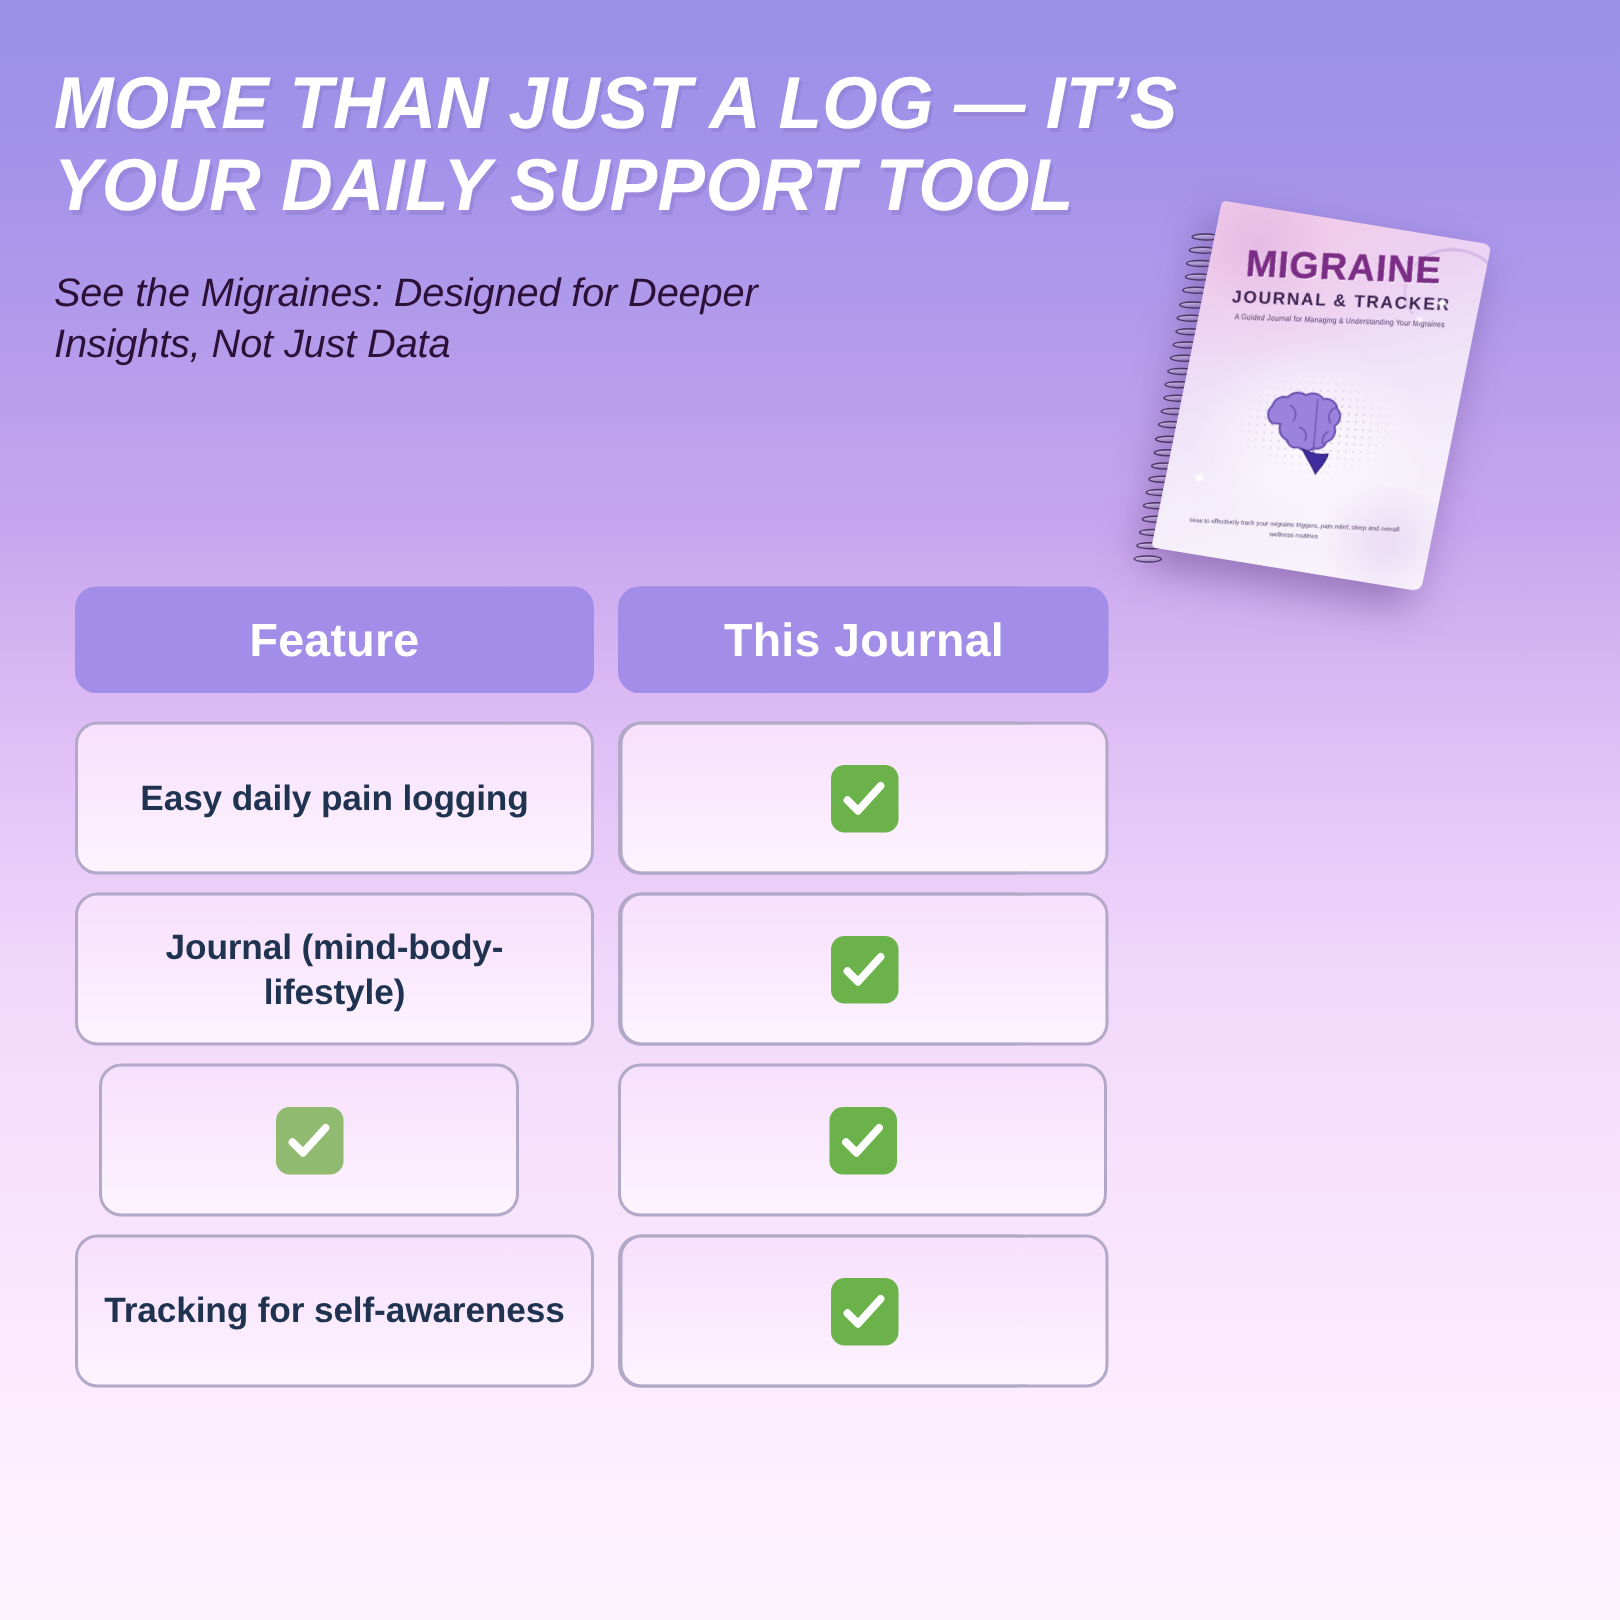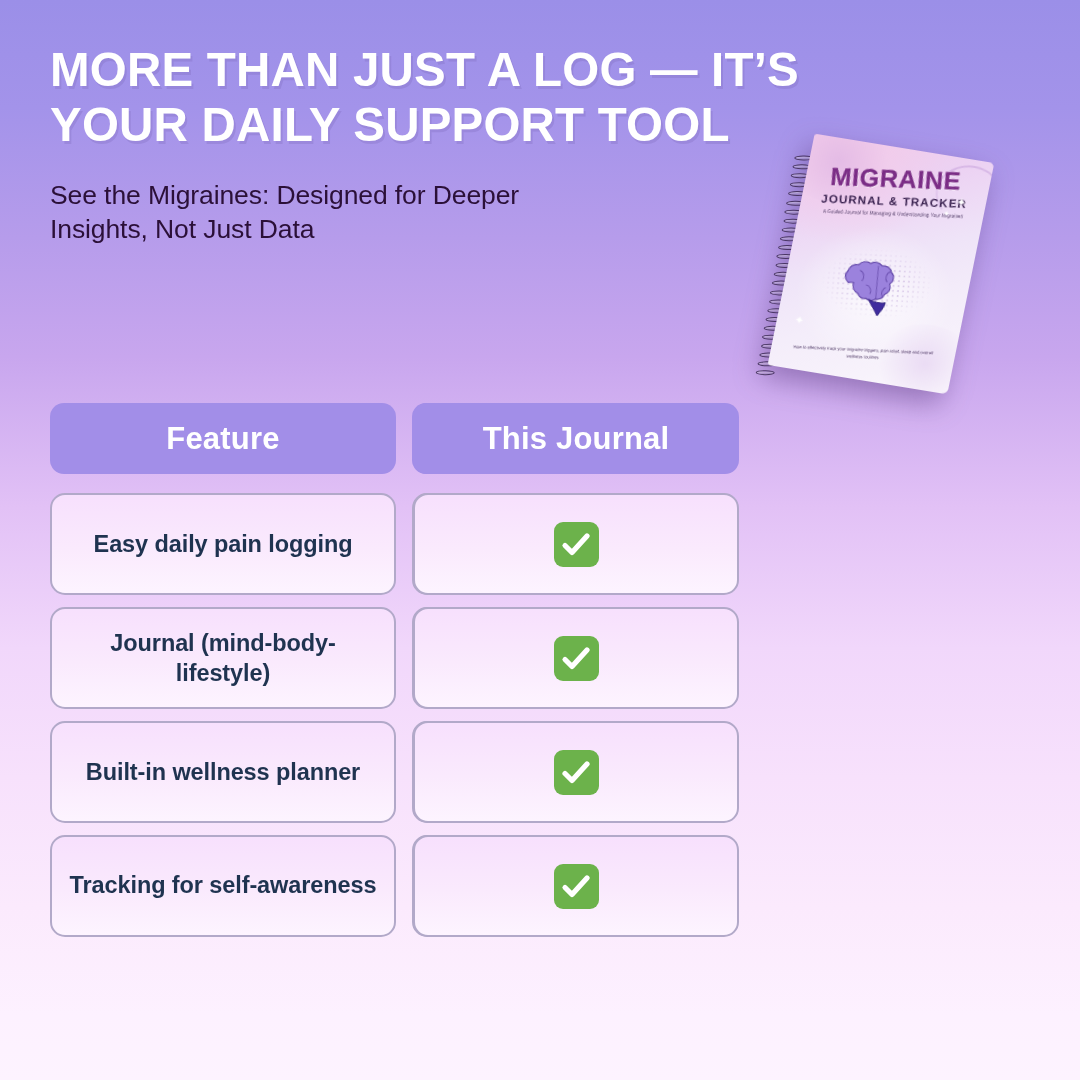--- a/index.html
+++ b/index.html
@@ -23,23 +23,24 @@
         #f7e1fc 72%,
         #fbeafd 84%,
         #fdf1ff 94%,
         #fdf3ff 100%);
     position: relative;
   }
 
   
   .hero {
     position: absolute;
-    left: 50px;
+    left: 36px;
     top: 42px;
     width: 880px;
+    font-style: italic;
   }
 
   .hero-title {
     font-family: "Liberation Sans Narrow", "Liberation Sans", sans-serif;
     font-weight: 700;
     font-size: 49px;
     line-height: 1.12;
     letter-spacing: 0.2px;
     color: #ffffff;
     text-transform: uppercase;
@@ -212,21 +213,21 @@
     border: 1.6px solid #4a3a62;
     border-radius: 50%;
     background: linear-gradient(180deg, rgba(255,255,255,0.55), rgba(120,100,150,0.25));
     transform: rotate(-11deg);
   }
 
   
   .table {
     position: absolute;
     left: 50px;
-    top: 403px;
+    top: 391px;
     width: 980px;
   }
 
   .trow {
     display: grid;
     grid-template-columns: 346px 1px 280px 1px 326px;
     column-gap: 0;
   }
 
   .thead .cell {
@@ -406,23 +407,20 @@
         </div>
         <div class="cell c3">
           <span class="check vivid">
             <svg viewBox="0 0 32 32">
               <path d="M5 17.5l7 7L27 8" fill="none" stroke="#ffffff" stroke-width="5.2" stroke-linecap="round" stroke-linejoin="round"></path>
             </svg>
           </span>
         </div>
       </div>
       <div class="trow tbody">
-        <div class="cell c1">
-          <span class="feature-label">Built-in wellness planner</span>
-        </div>
         <div class="cell c2">
           <span class="check muted">
             <svg viewBox="0 0 32 32">
               <path d="M5 17.5l7 7L27 8" fill="none" stroke="#ffffff" stroke-width="5.2" stroke-linecap="round" stroke-linejoin="round"></path>
             </svg>
           </span>
         </div>
         <div class="cell c3">
           <span class="check vivid">
             <svg viewBox="0 0 32 32">

